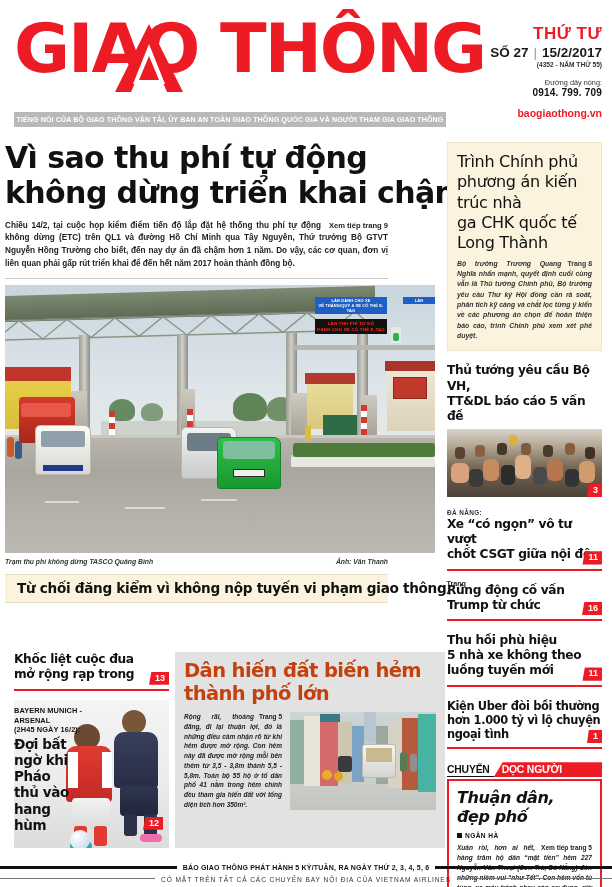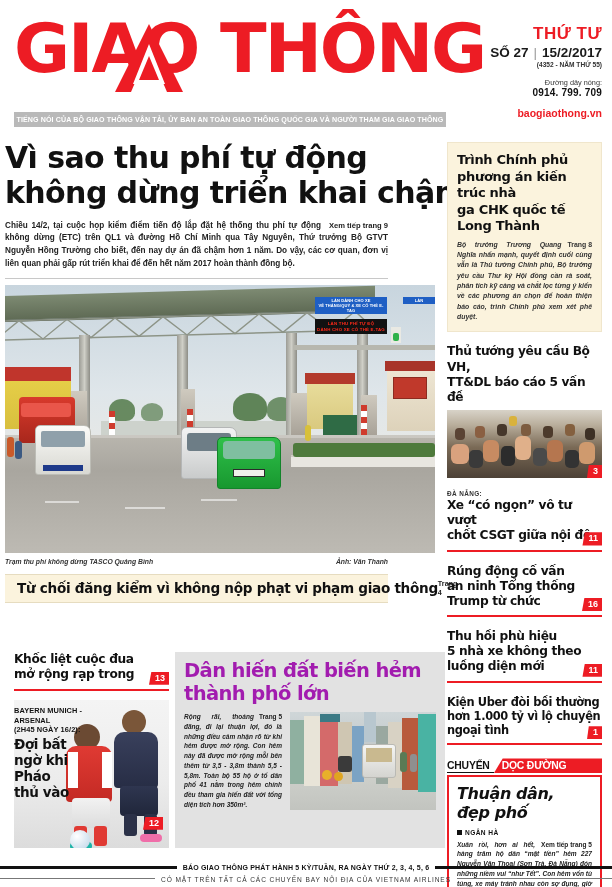--- a/index.html
+++ b/index.html
@@ -118,21 +118,21 @@
   .strip-page { font-size:7.2px; font-weight:700; color:#222; }
 
   
   .side-col { position:absolute; right:10px; top:142px; width:155px; }
 
   .side-box-cream {
     background:#fbf3dd; padding:9px 9px 9px 9px; border:1px solid #f0e6cc;
   }
   .sb-head {
     font-family:"DejaVu Sans",sans-serif;
-    font-weight:700; font-size:13px; line-height:1.27; color:#111; letter-spacing:-0.3px;
+    font-weight:400; font-size:16px; line-height:1.27; color:#111; letter-spacing:-0.3px;
   }
   .sb-sapo {
     margin-top:5px; font-size:6.9px; line-height:1.5; font-style:italic;
     color:#333; text-align:justify; font-weight:600;
   }
   .sb-sapo .jump { float:right; font-style:normal; font-weight:900; font-size:6.9px; margin-left:6px;}
 
   .side-item { margin-top:12px; }
   .si-head {
     font-family:"DejaVu Sans",sans-serif;
@@ -202,21 +202,21 @@
     position:absolute; left:0; top:36px; width:70px; z-index:4;
     font-family:"DejaVu Sans",sans-serif; font-weight:900;
     font-size:13.5px; line-height:1.2; color:#111; letter-spacing:-0.4px;
   }
   .fb-player { position:absolute; }
   .football .pagebadge { position:absolute; right:6px; bottom:18px; z-index:5; }
 
   .bm-col { width:270px; background:#e2e2e2; padding:8px 9px 9px 9px; position:relative; }
   .bm-head {
     font-family:"DejaVu Sans",sans-serif; font-weight:900;
-    font-size:19.5px; line-height:1.16; color:#a21caf; letter-spacing:-0.6px; white-space:nowrap;
+    font-size:19.5px; line-height:1.16; color:#c2410c; letter-spacing:-0.6px; white-space:nowrap;
   }
   .bm-body { display:flex; gap:8px; margin-top:7px; }
   .bm-text {
     width:98px; font-size:6.5px; line-height:1.5; font-style:italic; font-weight:600; color:#222;
     text-align:justify;
   }
   .bm-text .jump { float:right; font-style:normal; font-weight:900; margin-left:5px;}
   .alley {
     position:relative; width:146px; height:98px; overflow:hidden;
     background:linear-gradient(#cfd6d8 0%, #bfc6c7 45%, #b3b7b4 100%);
@@ -361,21 +361,21 @@
 
     <div class="photo-caption">
       <span>Trạm thu phí không dừng TASCO Quảng Bình</span>
       <span class="photo-credit">
         <span>Ảnh:</span>
         <b>Văn Thanh</b>
       </span>
     </div>
 
     <div class="strip-bar">
-      <div class="strip-title">Từ chối đăng kiểm vì không nộp phạt vi phạm giao thông</div>
+      <div class="strip-title">Từ chối đăng kiểm vì không nộp tuyến vi phạm giao thông</div>
       <div class="strip-page">Trang 4</div>
     </div>
   </div>
 
   <div class="side-col">
 
     <div class="side-box-cream">
       <div class="sb-head">
         <div>Trình Chính phủ</div>
         <div>phương án kiến trúc nhà</div>
@@ -422,34 +422,33 @@
       </div>
       <div class="badge-row">
           <span class="pagebadge">11</span>
         </div>
       <div class="si-rule"></div>
     </div>
 
     <div class="side-item">
       <div class="si-head">
         <div>Rúng động cố vấn</div>
-        <div>an ninh Tổng thống</div>
         <div>Trump từ chức</div>
       </div>
       <div class="badge-row">
           <span class="pagebadge">16</span>
         </div>
       <div class="si-rule"></div>
     </div>
 
     <div class="side-item">
       <div class="si-head">
         <div>Thu hồi phù hiệu</div>
         <div>5 nhà xe không theo</div>
-        <div>luồng diện mới</div>
+        <div>luồng tuyến mới</div>
       </div>
       <div class="badge-row">
           <span class="pagebadge">11</span>
         </div>
       <div class="si-rule"></div>
     </div>
 
     <div class="side-item">
       <div class="si-head" style="font-size:11.4px;">
         <div>Kiện Uber đòi bồi thường</div>
@@ -458,21 +457,21 @@
       </div>
       <div class="badge-row">
           <span class="pagebadge">1</span>
         </div>
       <div class="si-rule"></div>
     </div>
 
     <div class="cdd-wrap">
       <div class="cdd-head">
         <div class="cdd-left">CHUYẾN</div>
-        <div class="cdd-right">DỌC ĐƯỜNG</div>
+        <div class="cdd-right">DỌC NGƯỜI</div>
       </div>
       <div class="cdd-box">
         <div class="cdd-title">
           <div>Thuận dân,</div>
           <div>đẹp phố</div>
         </div>
         <div class="cdd-author">
           <span class="sq"></span><span>NGÂN HÀ</span>
         </div>
         <div class="cdd-body">
@@ -520,20 +519,21 @@
         <div class="fb-kicker">
           <div>BAYERN MUNICH -</div>
           <div>ARSENAL</div>
           <div>(2H45 NGÀY 16/2):</div>
         </div>
         <div class="fb-head">
           <div>Đợi bất</div>
           <div>ngờ khi</div>
           <div>Pháo</div>
           <div>thủ vào</div>
+          <div>hang hùm</div>
         </div>
         <span class="pagebadge">12</span>
       </div>
     </div>
 
     <div class="bm-col">
       <div class="bm-head">
         <div>Dân hiến đất biến hẻm</div>
         <div>thành phố lớn</div>
       </div>

